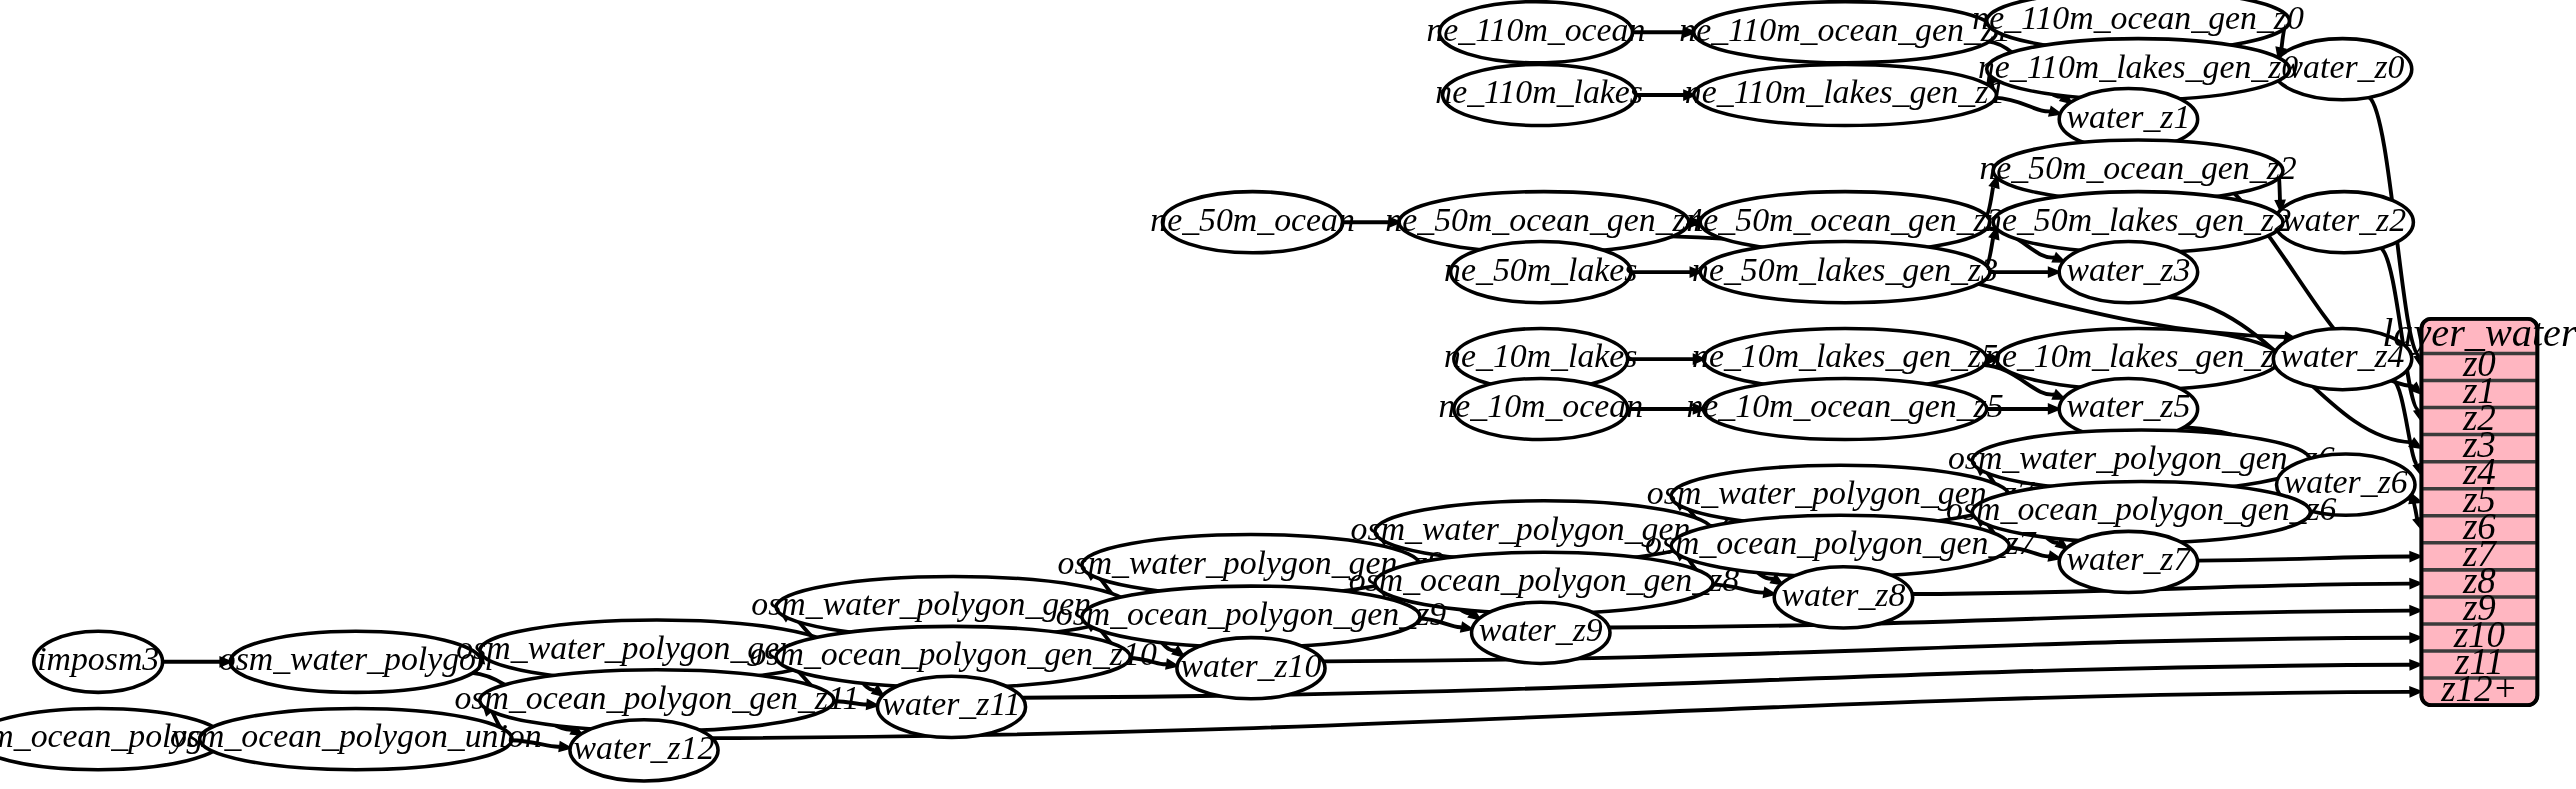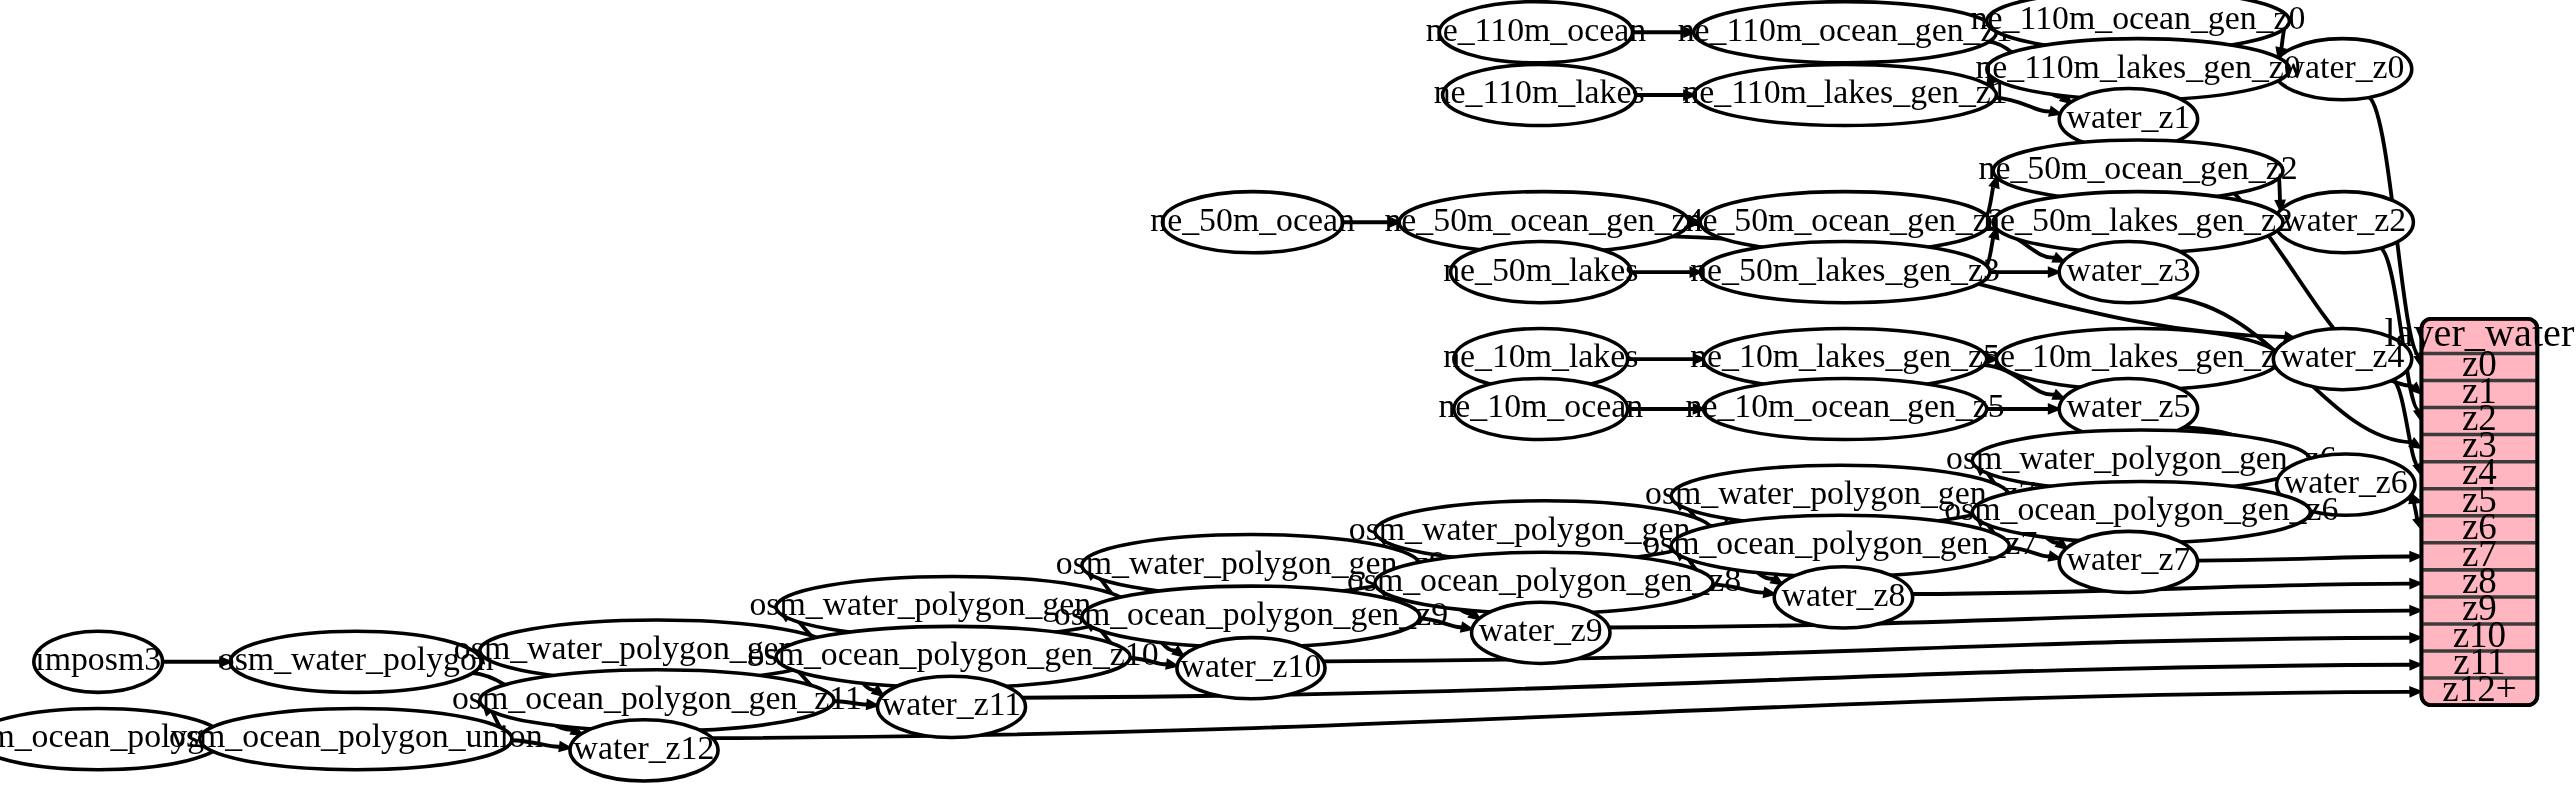--- a/index.html
+++ b/index.html
@@ -1,17 +1,17 @@
 <!DOCTYPE html>
 <html style="font-size:11.5px"><head>
 <meta charset="utf-8">
 <style>
   html,body{margin:0;padding:0;background:#ffffff;}
   #canvas{position:relative;width:2576px;height:789px;background:#ffffff;
-          font-family:"Liberation Serif","DejaVu Serif",serif;}
+          font-family:"Liberation Serif","DejaVu Serif",serif;font-style:italic;}
   svg#graph{position:absolute;left:0;top:0;width:2576px;height:789px;}
   .ellipse{fill:#ffffff;stroke:#000000;stroke-width:2.2;}
   .edge{fill:none;stroke:#000000;stroke-width:2.4;}
   .arrow{fill:#000000;stroke:#000000;stroke-width:1;}
   .nlabel{font-family:"Liberation Serif","DejaVu Serif",serif;font-size:21px;
           fill:#000000;text-anchor:middle;dominant-baseline:middle;}
   .rec-cell{fill:#ffb6c1;stroke:#3b3b3b;stroke-width:2.2;}
   .rec-outline{fill:none;stroke:#000000;stroke-width:2.4;}
   .rlabel{font-family:"Liberation Serif","DejaVu Serif",serif;font-size:23px;
           fill:#000000;text-anchor:middle;dominant-baseline:middle;}

